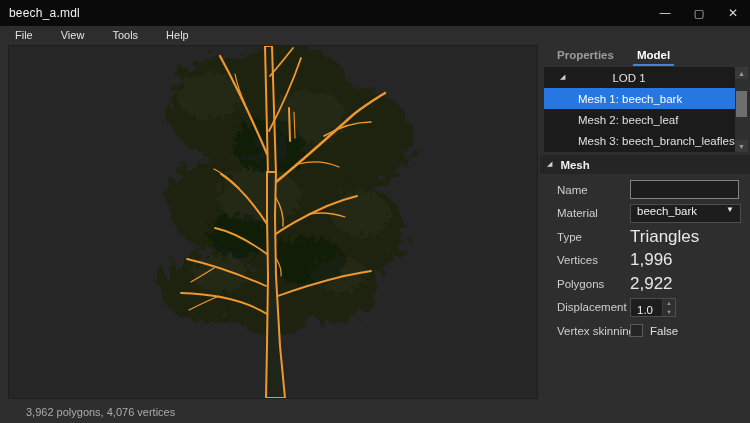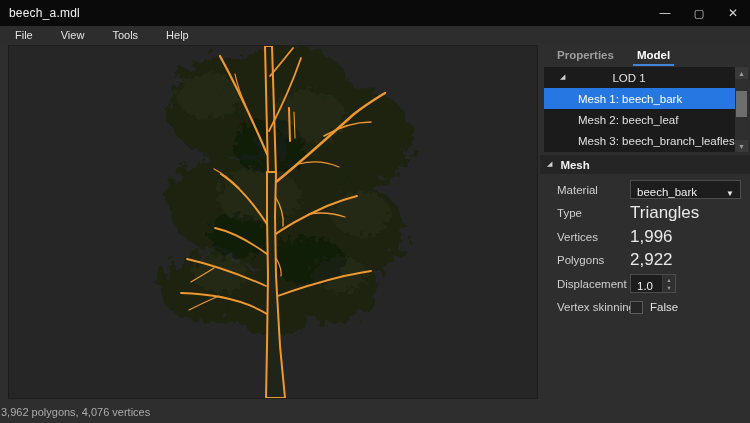--- a/index.html
+++ b/index.html
@@ -66,40 +66,40 @@
   .prop-label { font-size:11.5px; color:#cfcfcf; padding-left:19px; }
   .prop-value { position:absolute; left:92px; font-size:17px; color:#e8e8e8; }
   .text-input {
     position:absolute; left:92px; width:109px; height:19px;
     background:#1d1d1d; border:1px solid #828282; color:#e8e8e8; font-size:11.5px; padding:0 4px;
     font-family:inherit;
   }
   .dropdown {
     position:absolute; left:92px; width:111px; height:19px;
     background:#1d1d1d; border:1px solid #4d4d4d; color:#efefef; font-size:11.5px;
-    display:flex; align-items:flex-end; padding:0 6px;
+    display:flex; align-items:flex-start; padding:0 6px;
   }
   .dropdown .dd-arrow { margin-left:auto; font-size:8px; color:#e8e8e8; }
   .spinner {
     position:absolute; left:92px; width:46px; height:19px;
     background:#1d1d1d; border:1px solid #4d4d4d; color:#efefef; font-size:11.5px;
     display:flex; align-items:flex-end; padding-left:6px;
   }
   .spin-arrows { margin-left:auto; width:13px; height:17px; border-left:1px solid #3a3a3a;
     display:flex; flex-direction:column; }
   .spin-arrows span { flex:1; font-size:5.5px; color:#9a9a9a; display:flex; align-items:center; justify-content:center; background:#303030; }
   .checkbox {
     position:absolute; left:92px; width:13px; height:13px;
     background:#252525; border:1px solid #5a5a5a;
   }
   .checkbox-label { position:absolute; left:112px; font-size:11.5px; color:#e0e0e0; }
   
   .statusbar {
     position:absolute; left:0; bottom:0; width:750px; height:23px; background:#2e2e2e;
-    display:flex; align-items:center; font-size:11px; color:#ababab; padding-left:1px;
+    display:flex; align-items:center; font-size:11px; color:#ababab; padding-left:26px;
   }
 </style>
 </head>
 <body>
 
 <div class="titlebar">
   <span class="title">beech_a.mdl</span>
   <div class="win-controls">
     <button class="win-btn">—</button>
     <button class="win-btn maximize">▢</button>
@@ -219,20 +219,24 @@
     </div>
   </div>
 
   <div class="section-header">
     <span class="expander">◢</span>
     <span>Mesh</span>
   </div>
 
   <div class="props">
     <div class="prop-row">
+      <span class="prop-label">Name</span>
+      <input class="text-input" value="" style="">
+    </div>
+    <div class="prop-row">
       <span class="prop-label">Material</span>
       <div class="dropdown">
         <span>beech_bark</span>
         <span class="dd-arrow">▼</span>
       </div>
     </div>
     <div class="prop-row">
       <span class="prop-label">Type</span>
       <span class="prop-value">Triangles</span>
     </div>

